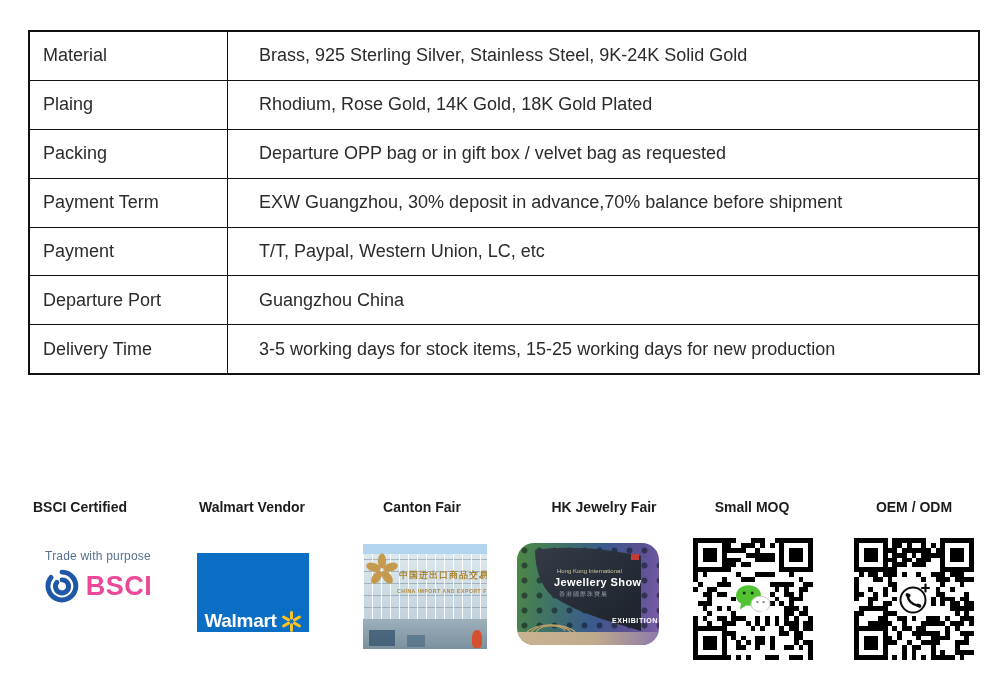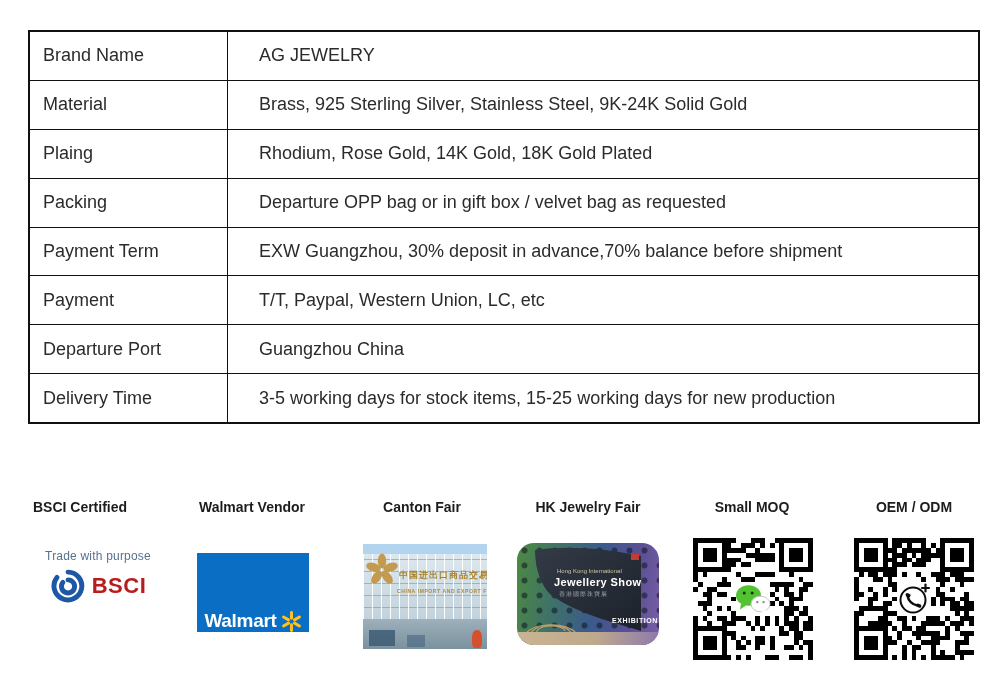--- a/index.html
+++ b/index.html
@@ -10,28 +10,28 @@
   table.spec{position:absolute;left:28px;top:30px;width:952px;border-collapse:collapse;
              table-layout:fixed;border:2.5px solid #111;}
   table.spec td{border:1.5px solid #111;height:45.9px;font-size:18px;color:#2b2b2b;
                 vertical-align:middle;white-space:nowrap;overflow:hidden;}
   td.k{width:183px;padding-left:13px;}
   td.v{padding-left:31px;}
 
   
   .lbl{position:absolute;top:499px;width:160px;text-align:center;font-weight:bold;
        font-size:14px;color:#1c1c1c;}
-  .l1{left:0px}.l2{left:172px}.l3{left:342px}.l4{left:508px}.l5{left:672px}.l6{left:834px}
+  .l1{left:0px}.l2{left:172px}.l3{left:342px}.l4{left:524px}.l5{left:672px}.l6{left:834px}
 
   
   .amfori{position:absolute;left:26px;top:548px;width:144px;height:104px;text-align:center;}
   .am-word{font-size:30px;font-weight:bold;color:#1d57a5;letter-spacing:-1px;line-height:1.05;}
   .am-tag{font-size:12px;color:#56718f;margin-top:1px;letter-spacing:.2px;}
   .am-row{display:flex;align-items:center;justify-content:center;gap:6px;margin-top:5px;}
-  .am-bsci{font-size:22px;font-weight:600;color:#b91c1c;letter-spacing:.5px;}
+  .am-bsci{font-size:27px;font-weight:600;color:#ec4899;letter-spacing:.5px;}
 
   
   .walmart{position:absolute;left:197px;top:553px;width:112px;height:79px;background:#0a6fc4;
            display:flex;align-items:flex-end;justify-content:center;gap:4px;}
   .wm-text{color:#fff;font-weight:bold;font-size:19px;letter-spacing:-.3px;}
 
   
   .canton{position:absolute;left:363px;top:544px;width:124px;height:105px;overflow:hidden;
           background:#cfdde8;}
   .ct-sky{position:absolute;left:0;top:0;right:0;height:14px;background:#b3d4ee;}
@@ -70,24 +70,20 @@
   .qr-grid{position:absolute;inset:1px;display:grid;
            grid-template-columns:repeat(25,1fr);grid-template-rows:repeat(25,1fr);}
   .qr-grid .on{background:#000;}
   .qr-icon{position:absolute;left:50%;top:50%;transform:translate(-50%,-50%);}
 </style>
 </head>
 <body>
 
 <table class="spec">
   <tbody>
-    <tr>
-      <td class="k">Brand Name</td>
-      <td class="v">AG JEWELRY</td>
-      </tr>
     <tr>
       <td class="k">Material</td>
       <td class="v">Brass, 925 Sterling Silver, Stainless Steel, 9K-24K Solid Gold</td>
       </tr>
     <tr>
       <td class="k">Plaing</td>
       <td class="v">Rhodium, Rose Gold, 14K Gold, 18K Gold Plated</td>
       </tr>
     <tr>
       <td class="k">Packing</td>

